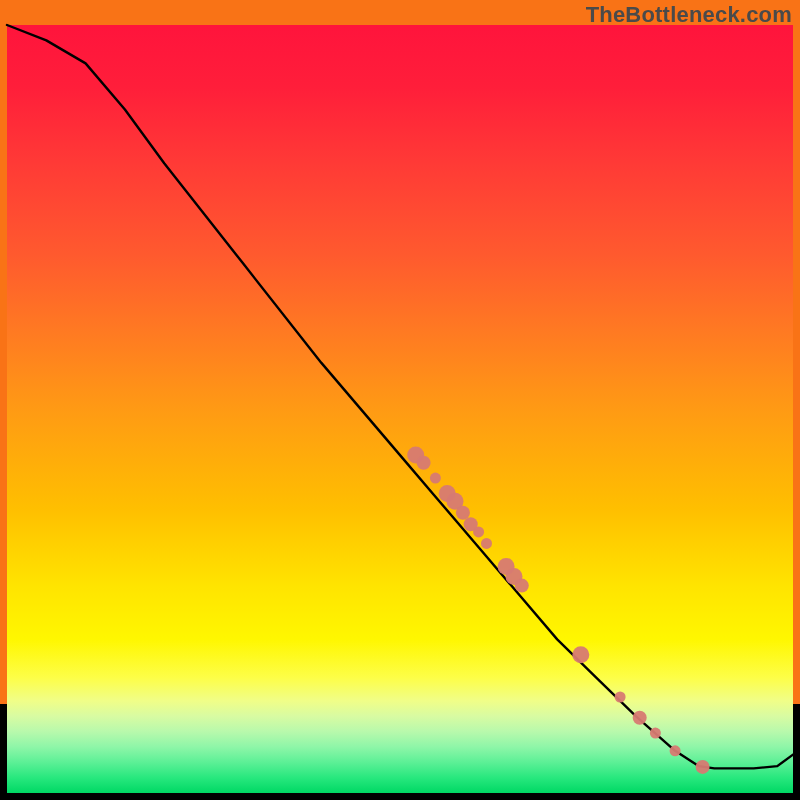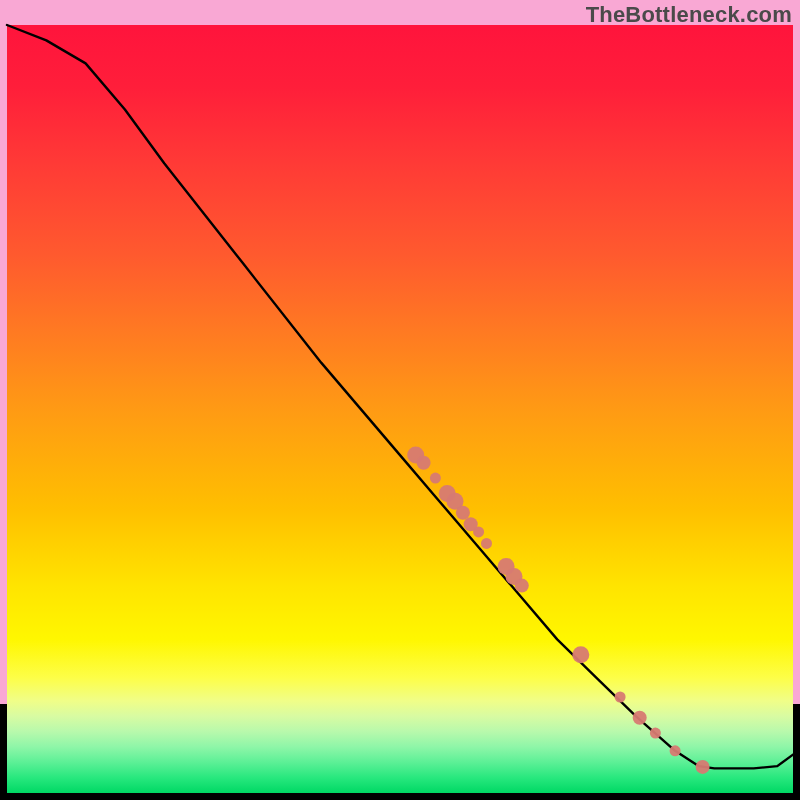--- a/index.html
+++ b/index.html
@@ -10,21 +10,21 @@
     overflow: hidden;
     background: #000;
     font-family: Arial, Helvetica, sans-serif;
   }
   .frame {
     position: absolute;
     left: 0;
     top: 0;
     width: 800px;
     height: 704px;
-    background: #f9a8d4;
+    background: #f97316;
   }
   .plot {
     position: absolute;
     left: 7px;
     top: 25px;
     width: 786px;
     height: 768px;
     
     background: linear-gradient(to bottom,
       #ff143c 0%,

